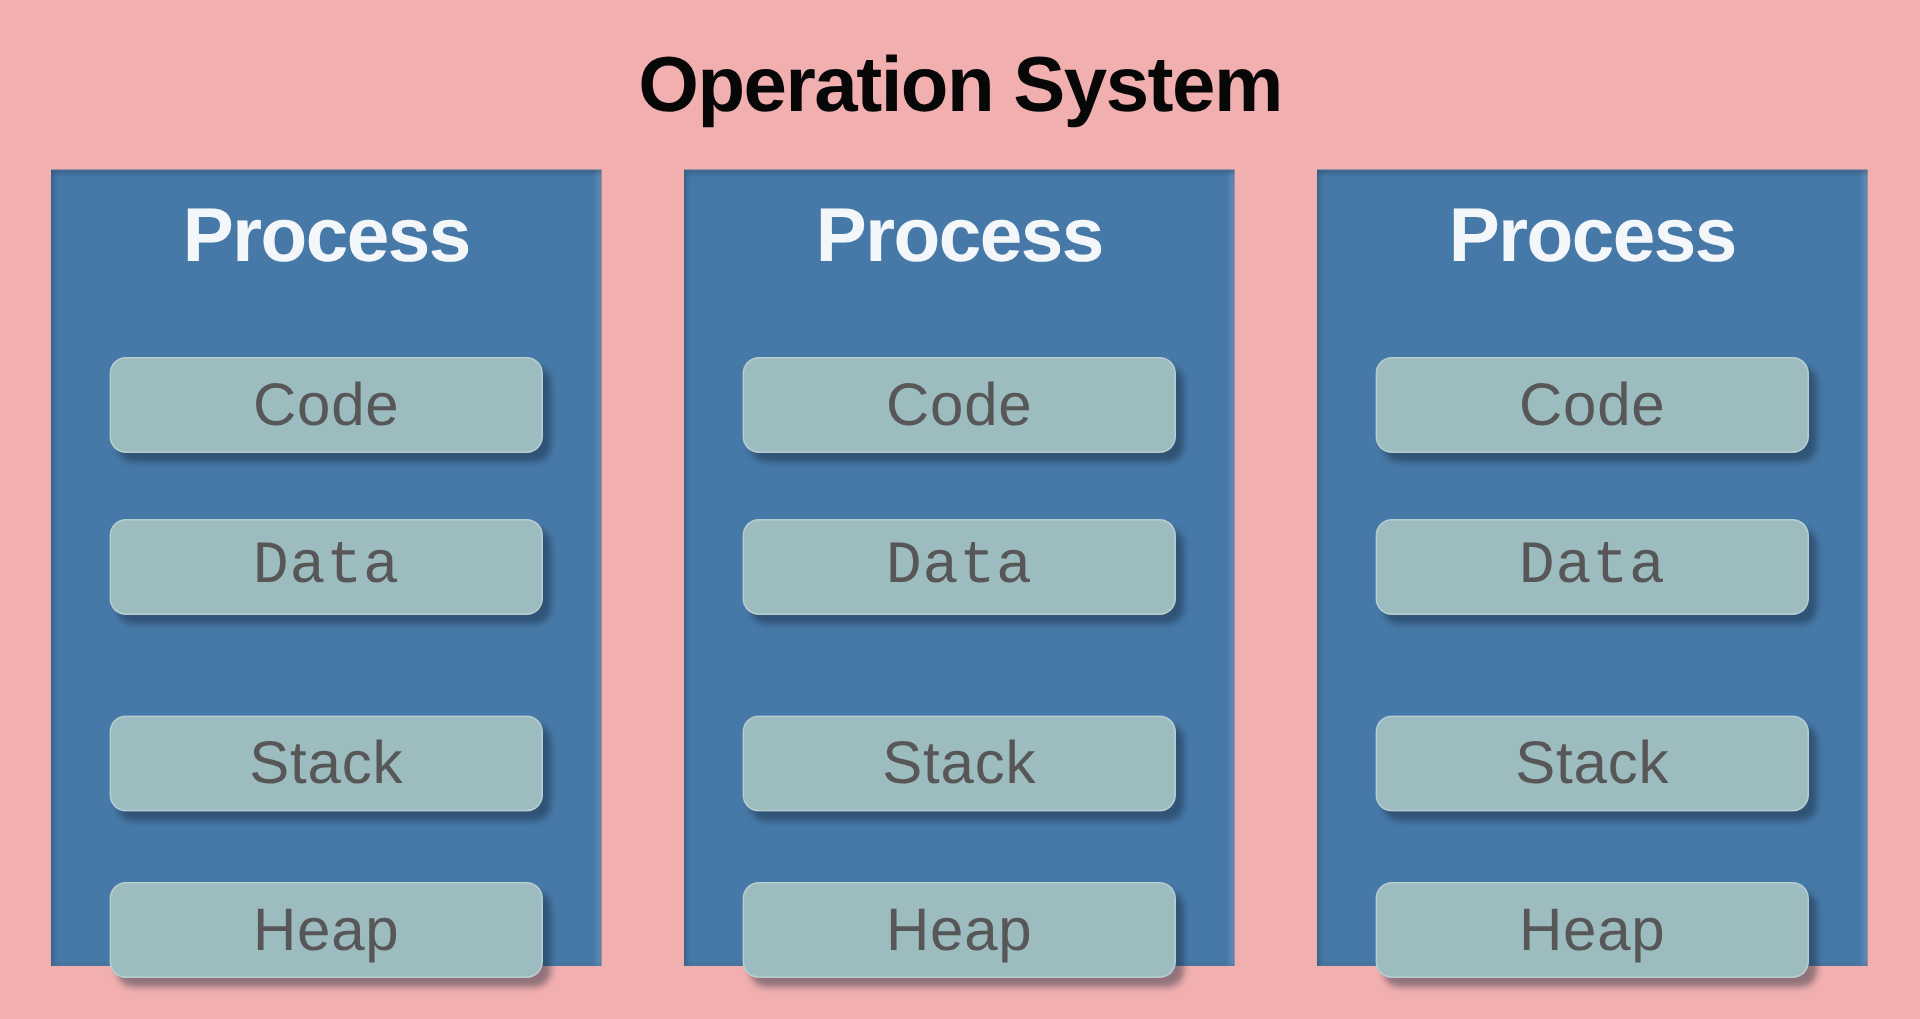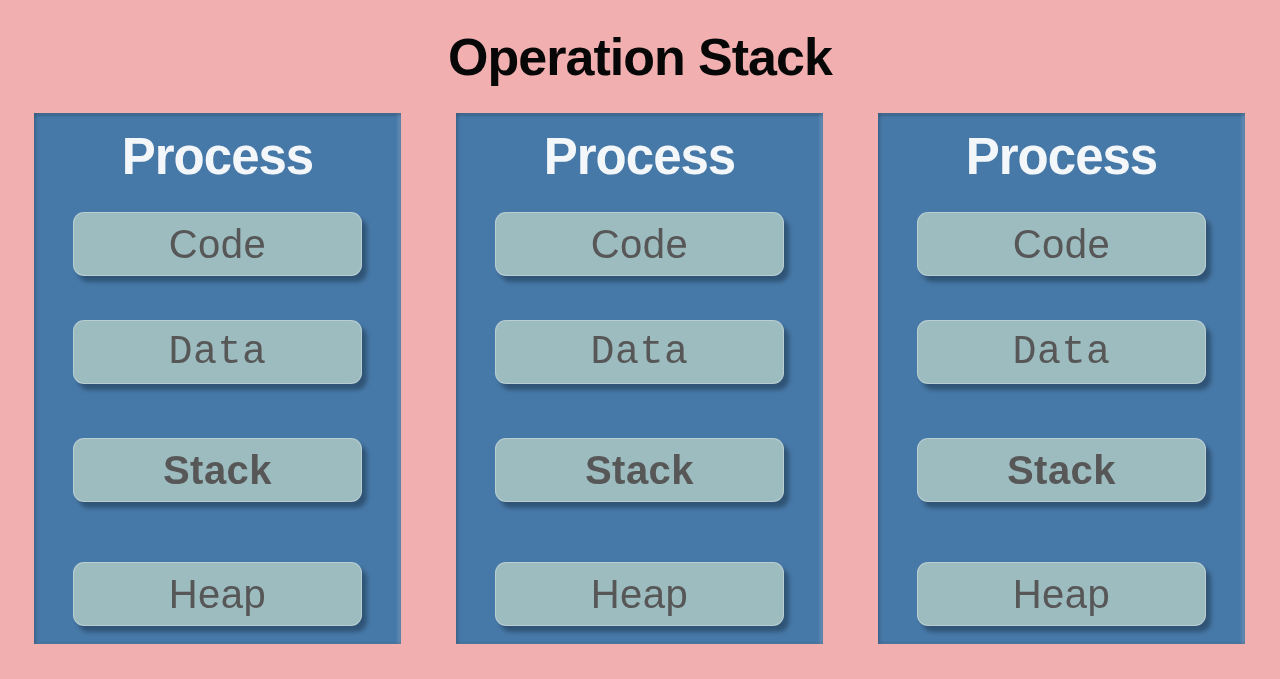--- a/index.html
+++ b/index.html
@@ -62,30 +62,31 @@
     background: #9DBCC0;
     border: 1px solid rgba(255,255,255,0.28);
     border-radius: 11px;
     box-shadow: 5px 6px 4px rgba(16,33,50,0.42);
     display: flex;
     align-items: center;
     justify-content: center;
     font-size: 40px;
     color: #575757;
     letter-spacing: 0.5px;
+    margin-top: 26px;
   }
   .mem-block:nth-child(1) { top: 99px; }
   .mem-block:nth-child(2) { top: 207px; font-family: Liberation Mono, monospace; }
-  .mem-block:nth-child(3) { top: 325px; font-weight: bold; }
+  .mem-block:nth-child(3) { top: 338px; }
   .mem-block:nth-child(4) { top: 449px; }
 </style>
 </head>
 <body>
 
-<div class="page-title">Operation Stack</div>
+<div class="page-title">Operation System</div>
 
 <div class="boxes-row">
 
   <div class="process-box">
     <div class="process-title">Process</div>
     <div class="mem-rows">
       <div class="mem-block">Code</div>
       <div class="mem-block">Data</div>
       <div class="mem-block">Stack</div>
       <div class="mem-block">Heap</div>

